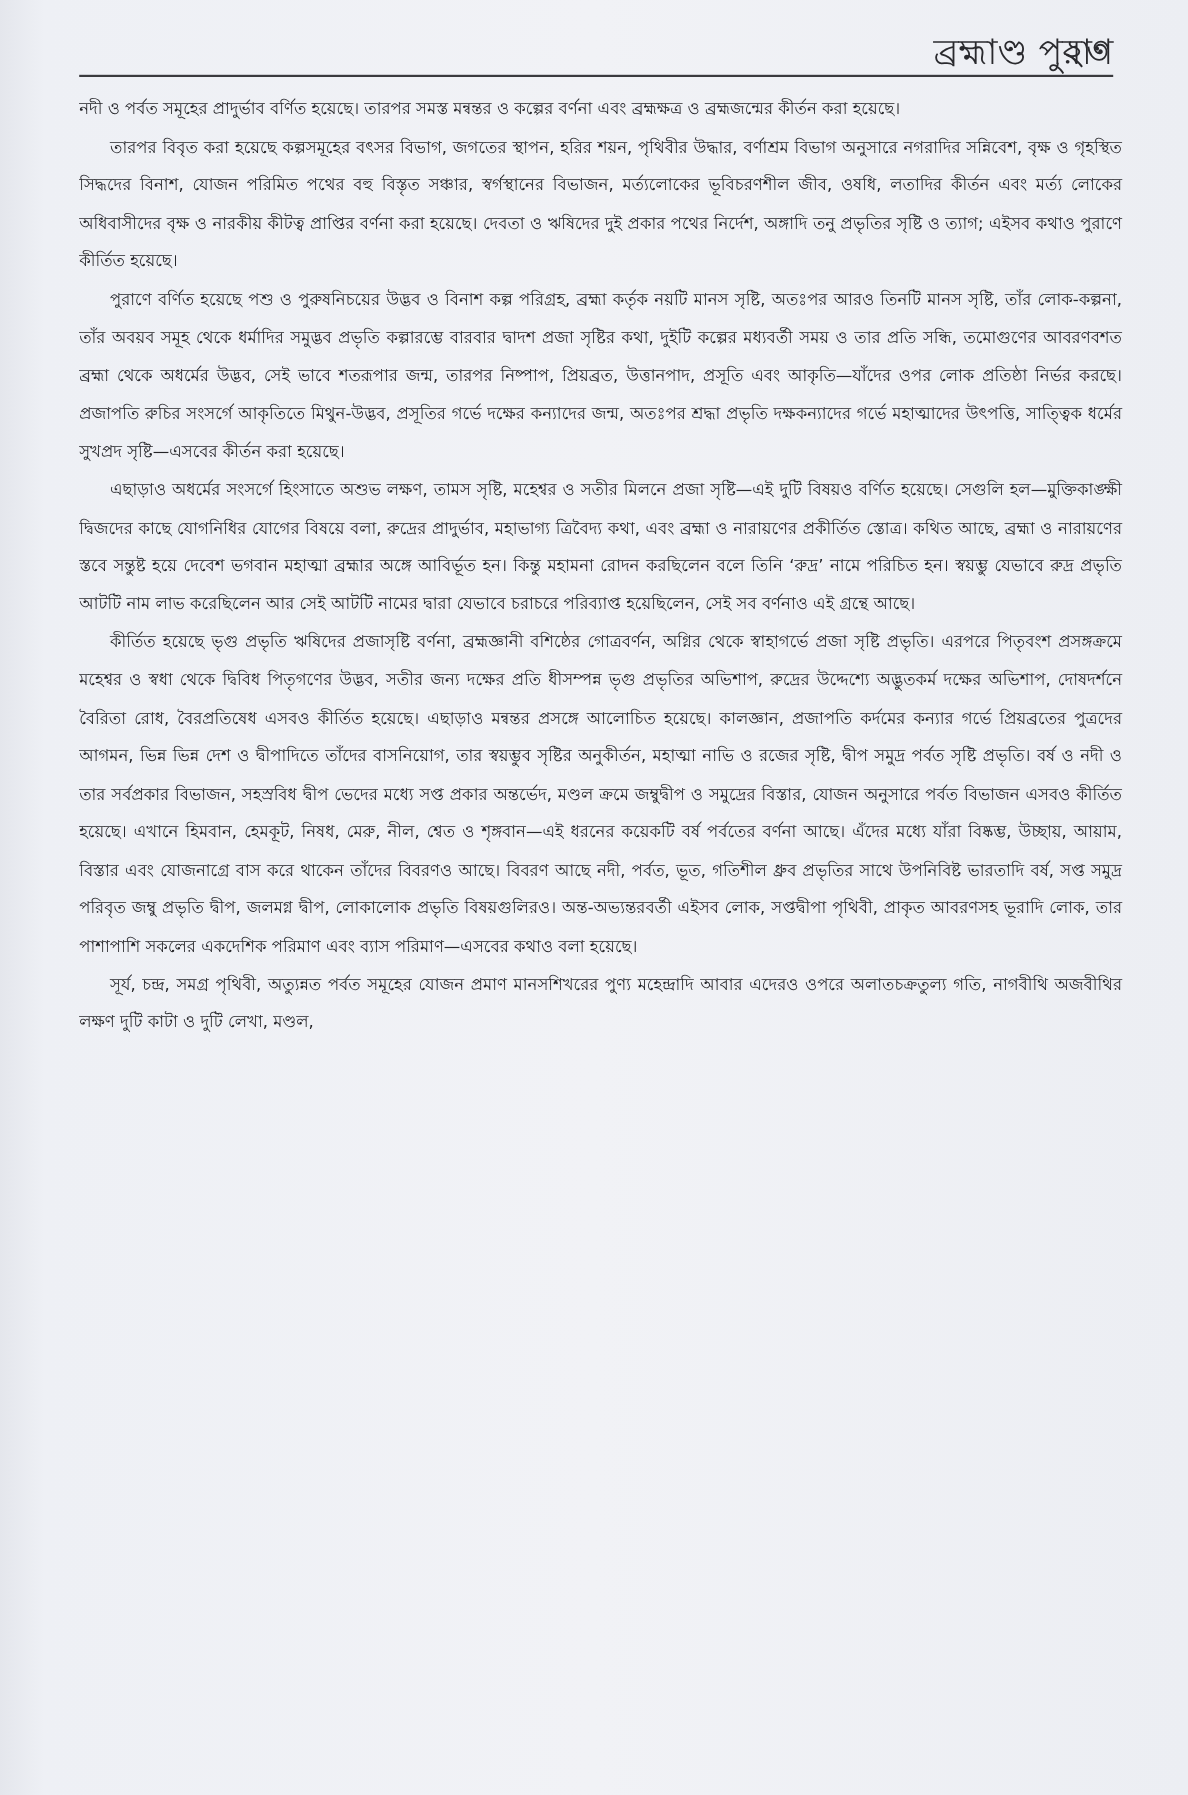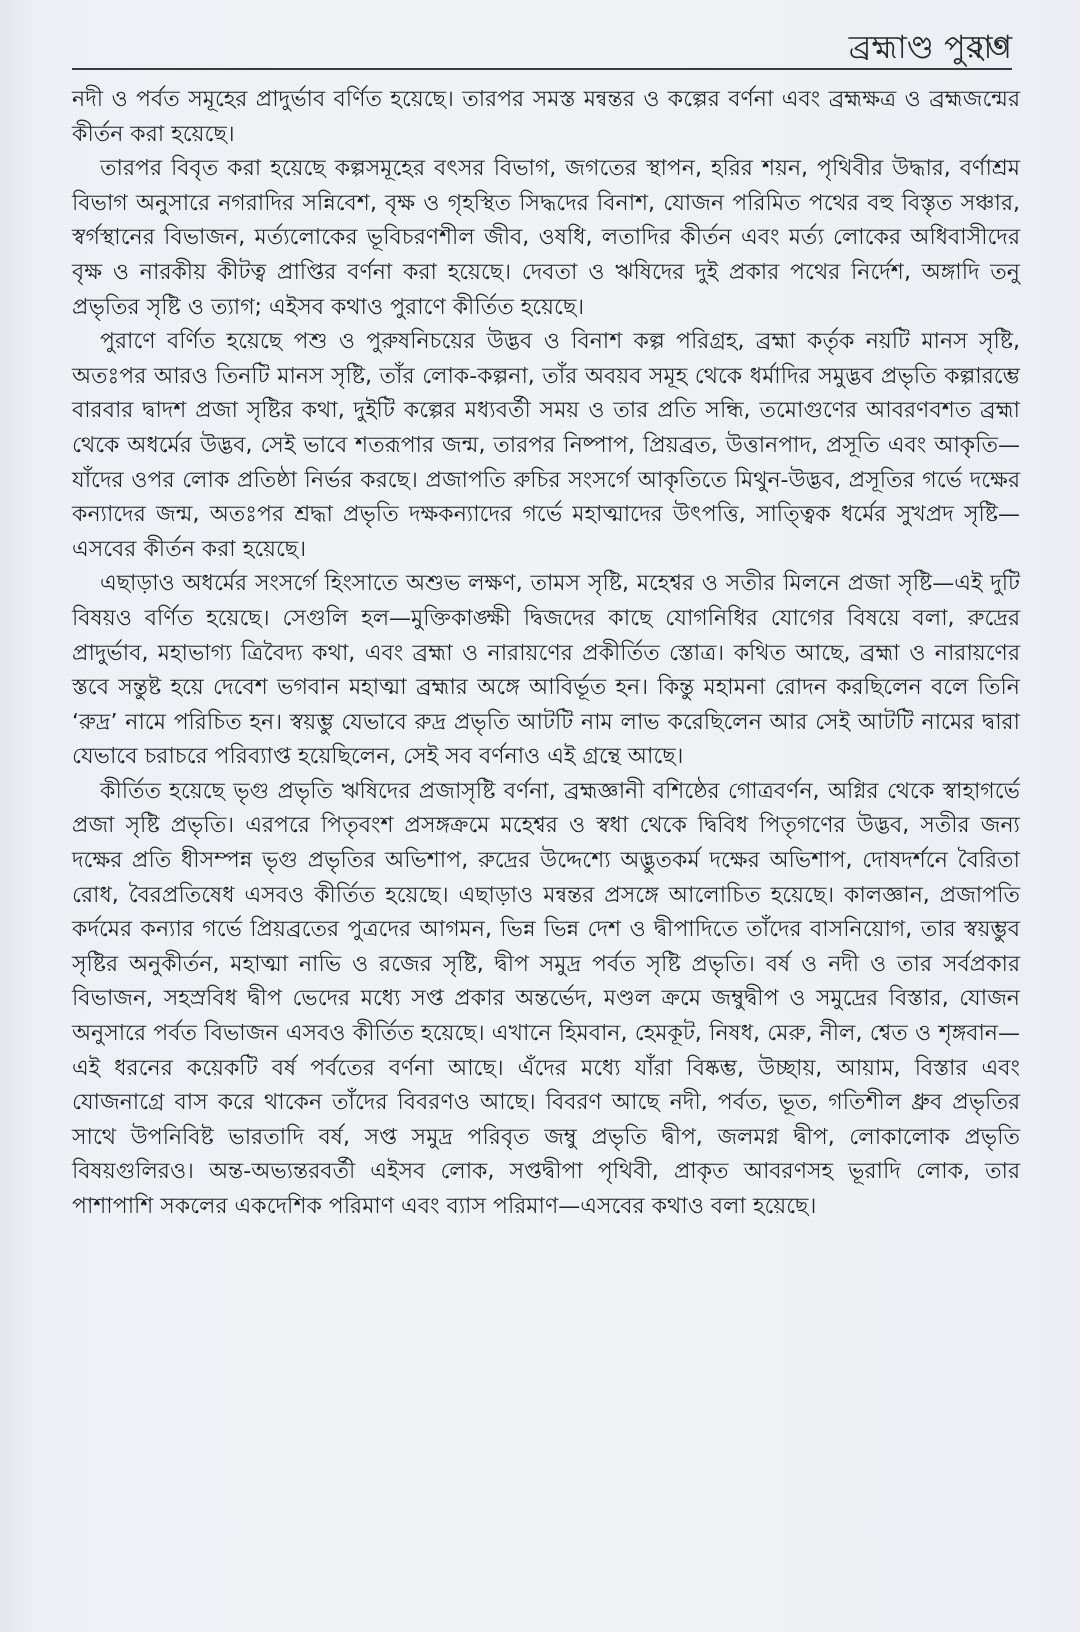--- a/index.html
+++ b/index.html
@@ -53,21 +53,21 @@
       width: 940px;
       height: 2px;
       background: #3a3a3e;
     }
     .body-text {
       position: absolute;
       left: 72px;
       top: 82px;
       width: 948px;
       font-family: "DejaVu Sans", sans-serif;
-      font-size: 22px;
+      font-size: 15px;
       line-height: 34.6px;
       color: #242428;
       text-align: justify;
     }
     .para {
       margin: 0;
       text-indent: 28px;
     }
     .para.first {
       text-indent: 0;
@@ -84,15 +84,16 @@
   </div>
 
   <div class="header-rule"></div>
 
   <div class="body-text">
     <p class="para first">নদী ও পর্বত সমূহের প্রাদুর্ভাব বর্ণিত হয়েছে। তারপর সমস্ত মন্বন্তর ও কল্পের বর্ণনা এবং ব্রহ্মক্ষত্র ও ব্রহ্মজন্মের কীর্তন করা হয়েছে।</p>
     <p class="para">তারপর বিবৃত করা হয়েছে কল্পসমূহের বৎসর বিভাগ, জগতের স্থাপন, হরির শয়ন, পৃথিবীর উদ্ধার, বর্ণাশ্রম বিভাগ অনুসারে নগরাদির সন্নিবেশ, বৃক্ষ ও গৃহস্থিত সিদ্ধদের বিনাশ, যোজন পরিমিত পথের বহু বিস্তৃত সঞ্চার, স্বর্গস্থানের বিভাজন, মর্ত্যলোকের ভূবিচরণশীল জীব, ওষধি, লতাদির কীর্তন এবং মর্ত্য লোকের অধিবাসীদের বৃক্ষ ও নারকীয় কীটত্ব প্রাপ্তির বর্ণনা করা হয়েছে। দেবতা ও ঋষিদের দুই প্রকার পথের নির্দেশ, অঙ্গাদি তনু প্রভৃতির সৃষ্টি ও ত্যাগ; এইসব কথাও পুরাণে কীর্তিত হয়েছে।</p>
     <p class="para">পুরাণে বর্ণিত হয়েছে পশু ও পুরুষনিচয়ের উদ্ভব ও বিনাশ কল্প পরিগ্রহ, ব্রহ্মা কর্তৃক নয়টি মানস সৃষ্টি, অতঃপর আরও তিনটি মানস সৃষ্টি, তাঁর লোক-কল্পনা, তাঁর অবয়ব সমূহ থেকে ধর্মাদির সমুদ্ভব প্রভৃতি কল্পারম্ভে বারবার দ্বাদশ প্রজা সৃষ্টির কথা, দুইটি কল্পের মধ্যবর্তী সময় ও তার প্রতি সন্ধি, তমোগুণের আবরণবশত ব্রহ্মা থেকে অধর্মের উদ্ভব, সেই ভাবে শতরূপার জন্ম, তারপর নিষ্পাপ, প্রিয়ব্রত, উত্তানপাদ, প্রসূতি এবং আকৃতি—যাঁদের ওপর লোক প্রতিষ্ঠা নির্ভর করছে। প্রজাপতি রুচির সংসর্গে আকৃতিতে মিথুন-উদ্ভব, প্রসূতির গর্ভে দক্ষের কন্যাদের জন্ম, অতঃপর শ্রদ্ধা প্রভৃতি দক্ষকন্যাদের গর্ভে মহাত্মাদের উৎপত্তি, সাত্ত্বিক ধর্মের সুখপ্রদ সৃষ্টি—এসবের কীর্তন করা হয়েছে।</p>
     <p class="para">এছাড়াও অধর্মের সংসর্গে হিংসাতে অশুভ লক্ষণ, তামস সৃষ্টি, মহেশ্বর ও সতীর মিলনে প্রজা সৃষ্টি—এই দুটি বিষয়ও বর্ণিত হয়েছে। সেগুলি হল—মুক্তিকাঙ্ক্ষী দ্বিজদের কাছে যোগনিধির যোগের বিষয়ে বলা, রুদ্রের প্রাদুর্ভাব, মহাভাগ্য ত্রিবৈদ্য কথা, এবং ব্রহ্মা ও নারায়ণের প্রকীর্তিত স্তোত্র। কথিত আছে, ব্রহ্মা ও নারায়ণের স্তবে সন্তুষ্ট হয়ে দেবেশ ভগবান মহাত্মা ব্রহ্মার অঙ্গে আবির্ভূত হন। কিন্তু মহামনা রোদন করছিলেন বলে তিনি ‘রুদ্র’ নামে পরিচিত হন। স্বয়ম্ভু যেভাবে রুদ্র প্রভৃতি আটটি নাম লাভ করেছিলেন আর সেই আটটি নামের দ্বারা যেভাবে চরাচরে পরিব্যাপ্ত হয়েছিলেন, সেই সব বর্ণনাও এই গ্রন্থে আছে।</p>
     <p class="para">কীর্তিত হয়েছে ভৃগু প্রভৃতি ঋষিদের প্রজাসৃষ্টি বর্ণনা, ব্রহ্মজ্ঞানী বশিষ্ঠের গোত্রবর্ণন, অগ্নির থেকে স্বাহাগর্ভে প্রজা সৃষ্টি প্রভৃতি। এরপরে পিতৃবংশ প্রসঙ্গক্রমে মহেশ্বর ও স্বধা থেকে দ্বিবিধ পিতৃগণের উদ্ভব, সতীর জন্য দক্ষের প্রতি ধীসম্পন্ন ভৃগু প্রভৃতির অভিশাপ, রুদ্রের উদ্দেশ্যে অদ্ভুতকর্ম দক্ষের অভিশাপ, দোষদর্শনে বৈরিতা রোধ, বৈরপ্রতিষেধ এসবও কীর্তিত হয়েছে। এছাড়াও মন্বন্তর প্রসঙ্গে আলোচিত হয়েছে। কালজ্ঞান, প্রজাপতি কর্দমের কন্যার গর্ভে প্রিয়ব্রতের পুত্রদের আগমন, ভিন্ন ভিন্ন দেশ ও দ্বীপাদিতে তাঁদের বাসনিয়োগ, তার স্বয়ম্ভুব সৃষ্টির অনুকীর্তন, মহাত্মা নাভি ও রজের সৃষ্টি, দ্বীপ সমুদ্র পর্বত সৃষ্টি প্রভৃতি। বর্ষ ও নদী ও তার সর্বপ্রকার বিভাজন, সহস্রবিধ দ্বীপ ভেদের মধ্যে সপ্ত প্রকার অন্তর্ভেদ, মণ্ডল ক্রমে জম্বুদ্বীপ ও সমুদ্রের বিস্তার, যোজন অনুসারে পর্বত বিভাজন এসবও কীর্তিত হয়েছে। এখানে হিমবান, হেমকূট, নিষধ, মেরু, নীল, শ্বেত ও শৃঙ্গবান—এই ধরনের কয়েকটি বর্ষ পর্বতের বর্ণনা আছে। এঁদের মধ্যে যাঁরা বিষ্কম্ভ, উচ্ছায়, আয়াম, বিস্তার এবং যোজনাগ্রে বাস করে থাকেন তাঁদের বিবরণও আছে। বিবরণ আছে নদী, পর্বত, ভূত, গতিশীল ধ্রুব প্রভৃতির সাথে উপনিবিষ্ট ভারতাদি বর্ষ, সপ্ত সমুদ্র পরিবৃত জম্বু প্রভৃতি দ্বীপ, জলমগ্ন দ্বীপ, লোকালোক প্রভৃতি বিষয়গুলিরও। অন্ত-অভ্যন্তরবর্তী এইসব লোক, সপ্তদ্বীপা পৃথিবী, প্রাকৃত আবরণসহ ভূরাদি লোক, তার পাশাপাশি সকলের একদেশিক পরিমাণ এবং ব্যাস পরিমাণ—এসবের কথাও বলা হয়েছে।</p>
+    <p class="para">সূর্য, চন্দ্র, সমগ্র পৃথিবী, অত্যুন্নত পর্বত সমূহের যোজন প্রমাণ মানসশিখরের পুণ্য মহেন্দ্রাদি আবার এদেরও ওপরে অলাতচক্রতুল্য গতি, নাগবীথি অজবীথির লক্ষণ দুটি কাটা ও দুটি লেখা, মণ্ডল,</p>
   </div>
 
 </div>
 
 </body></html>

